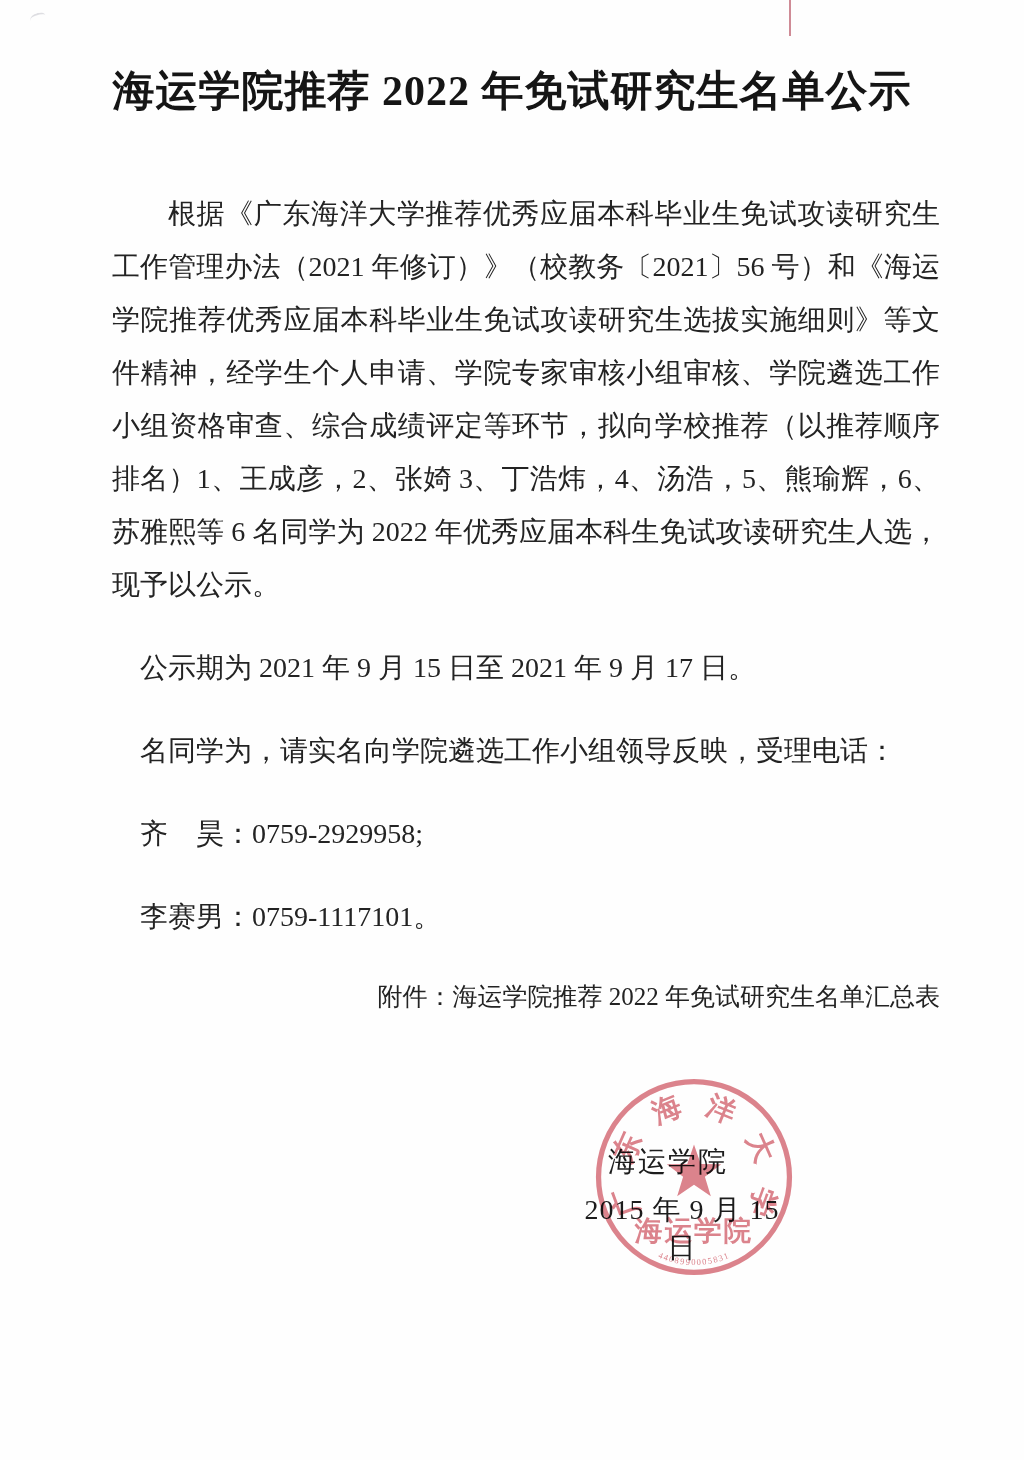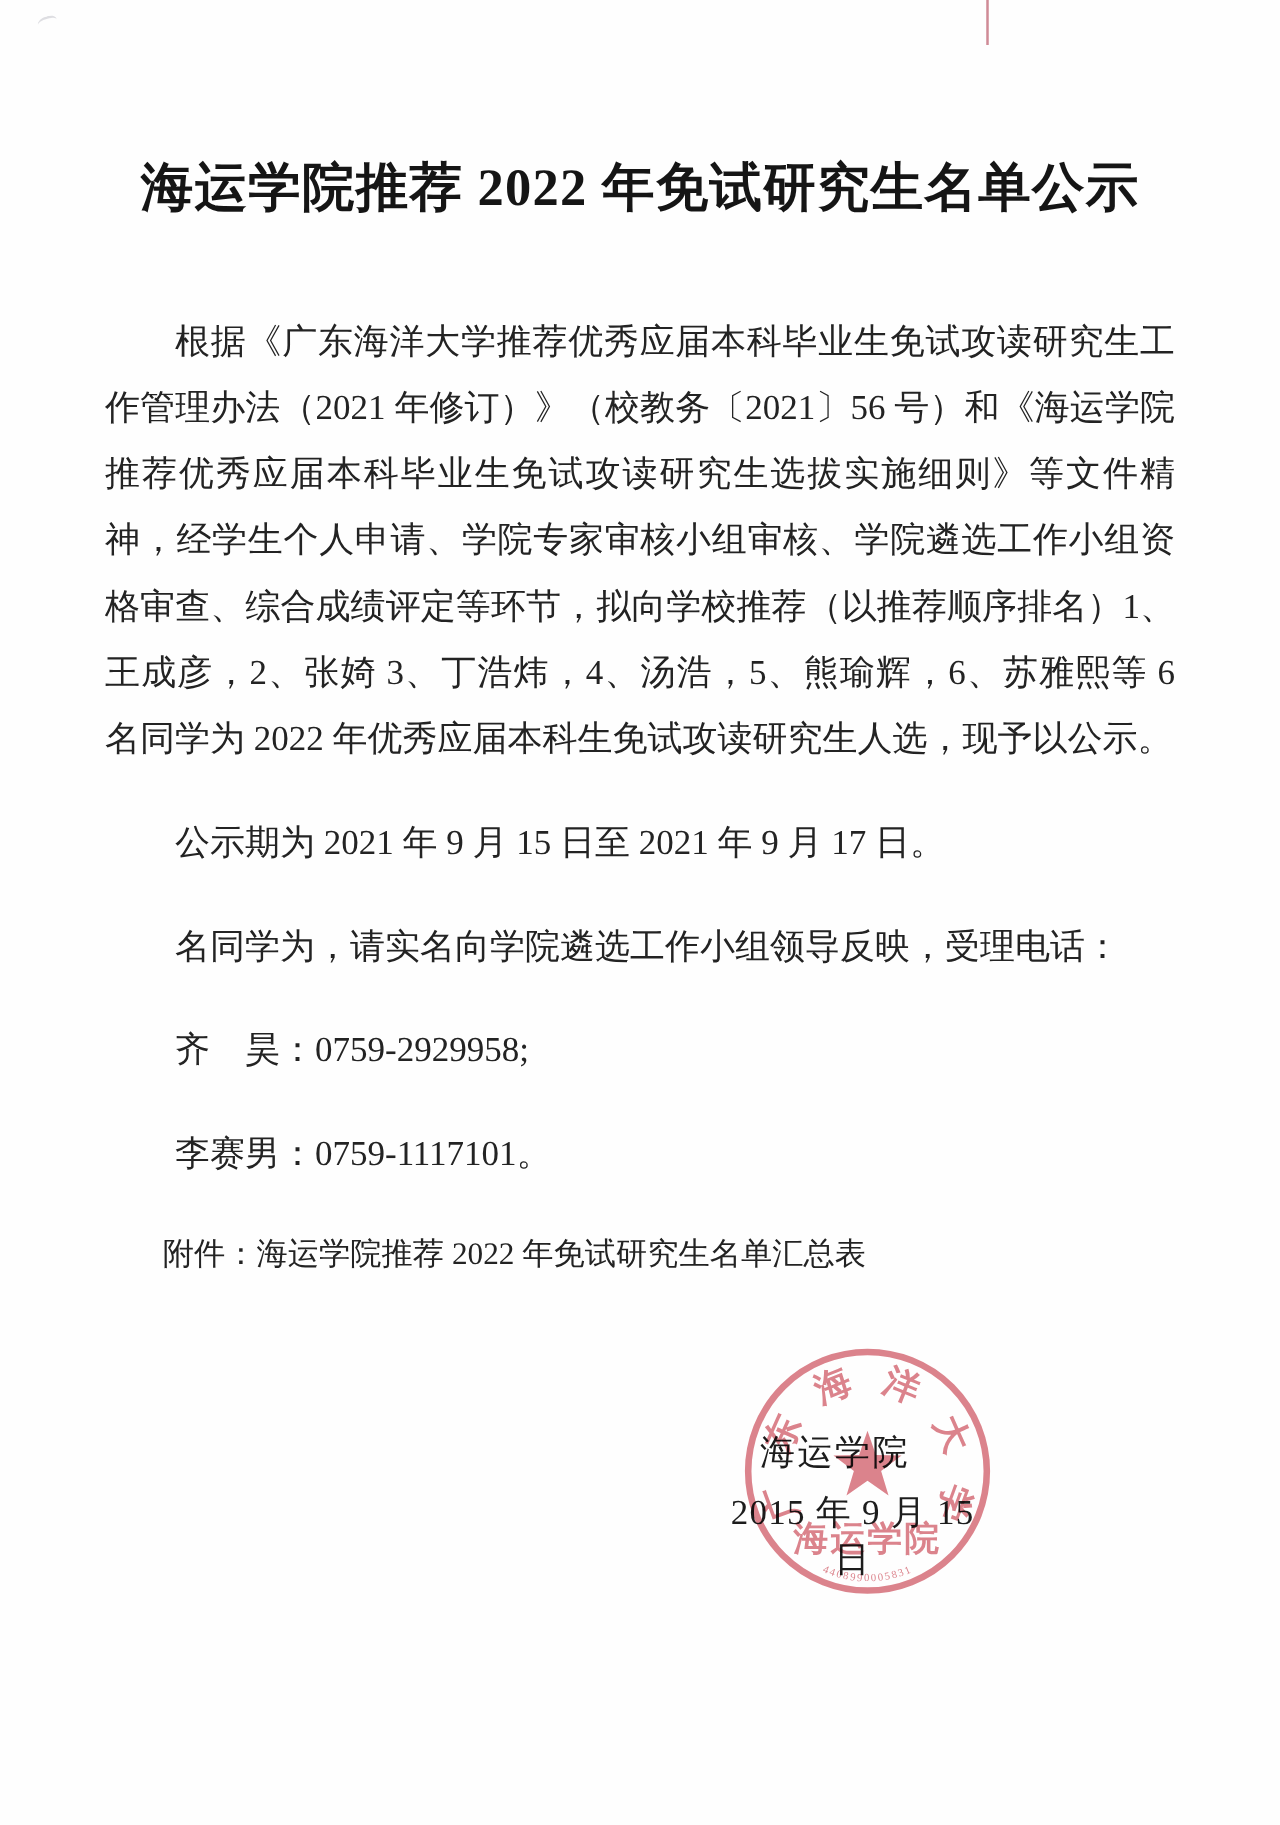--- a/index.html
+++ b/index.html
@@ -3,34 +3,34 @@
 <meta charset="utf-8">
 <style>
   html,body { margin:0; padding:0; background:#ffffff; }
   .page {
     position:relative; width:1024px; height:1460px; background:#fefefe;
     font-family:"Liberation Serif","DejaVu Serif",serif; color:#1f1f1f;
     overflow:hidden;
   }
   .content { padding:0 84px; }
   .title {
-    margin:0; padding-top:120px; text-align:center;
+    margin:0; padding-top:60px; text-align:center;
     font-size:42px; line-height:63px; font-weight:bold; letter-spacing:1px;
     color:#151515;
   }
   .body {
     margin:0; font-size:28px; line-height:53px;
     text-align:justify; color:#232323;
   }
   .indent { text-indent:2em; }
-  .p-first { margin-top:64px; }
+  .p-first { margin-top:64px;margin-left:28px; }
   .gap { margin-top:30px; }
   .attachment {
     margin:34px 0 0 0; font-size:25px; line-height:40px;
-    text-indent:1.85em; color:#232323;
+    text-indent:1.85em; color:#232323;text-align:right;
   }
   .sig-org {
     position:absolute; left:593px; top:1143px; width:150px;
     text-align:center; font-size:28px; color:#1c1c1c; letter-spacing:2px;
   }
   .sig-date {
     position:absolute; left:567px; top:1191px; width:230px;
     text-align:center; font-size:28px; color:#1c1c1c; letter-spacing:1px;
   }
   .seal {

